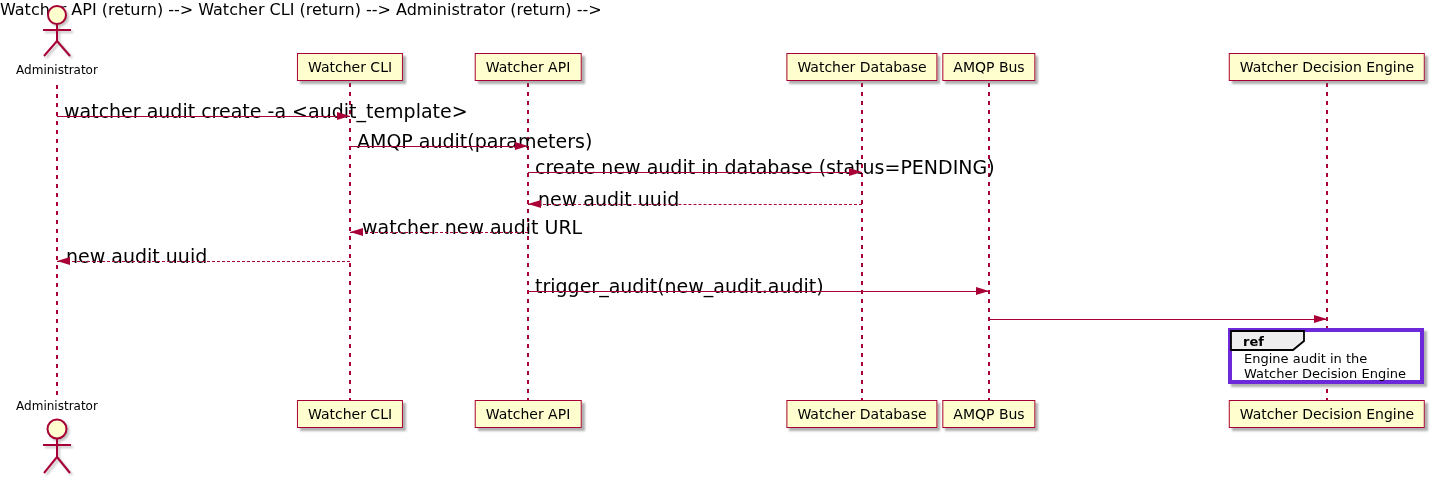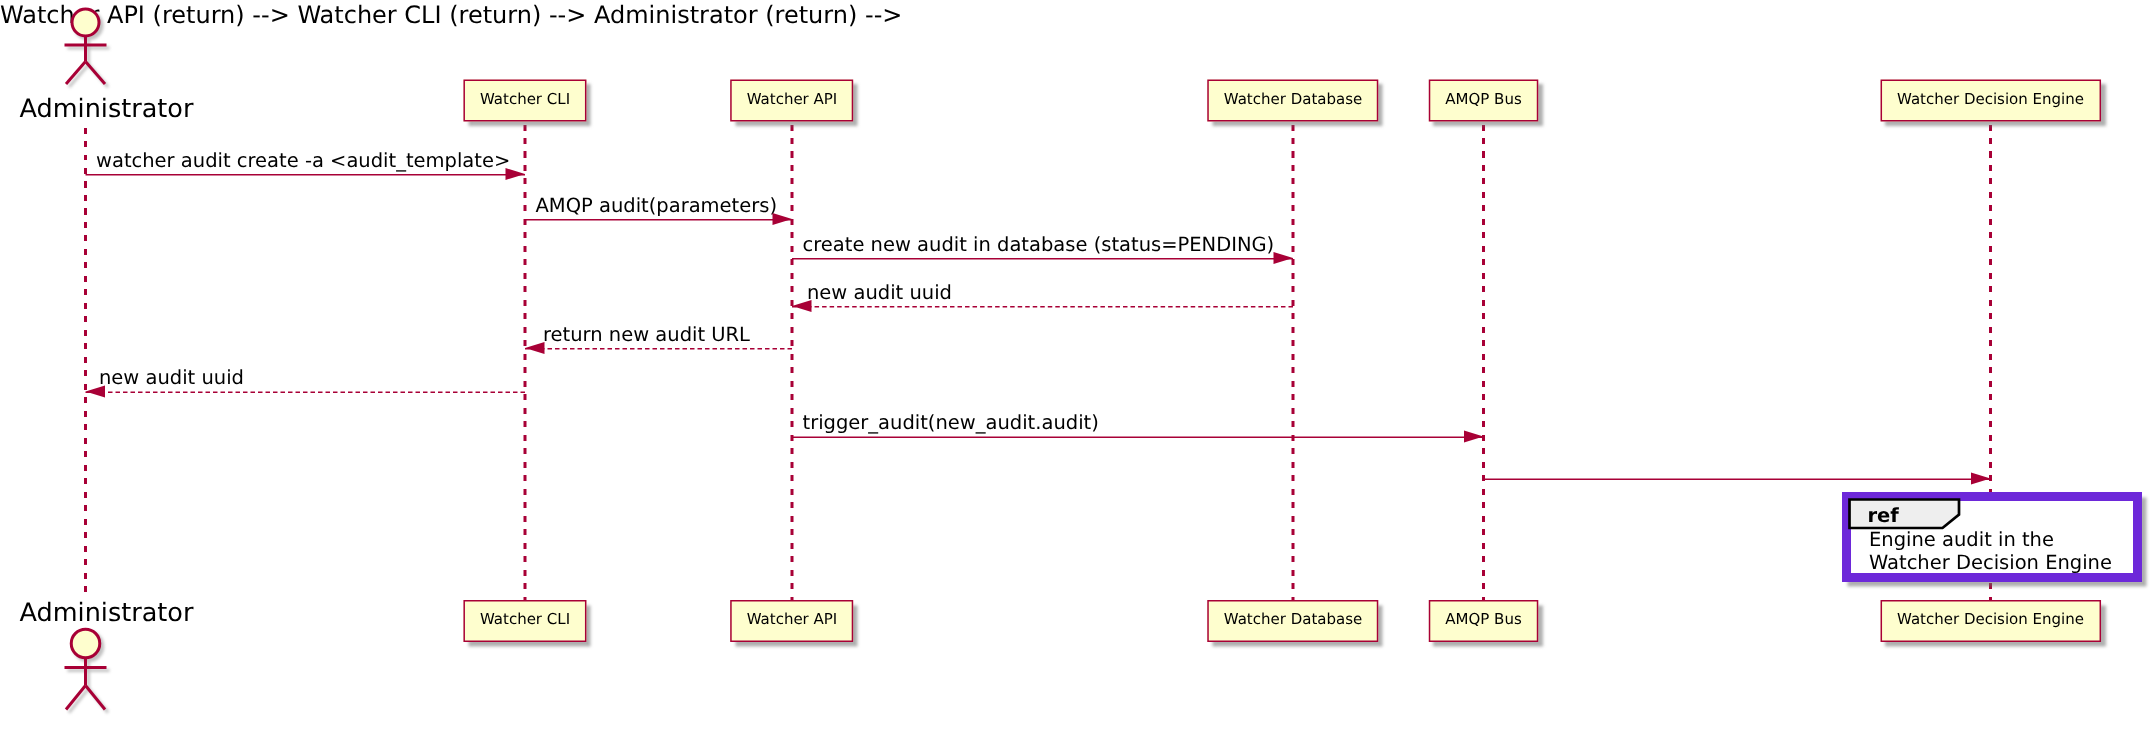--- a/index.html
+++ b/index.html
@@ -9,38 +9,38 @@
   }
   
   .lifeline{
     position:absolute;width:1.5px;
     background:repeating-linear-gradient(to bottom,#A80036 0 4px,transparent 4px 9px);
   }
   
   .pbox{
     position:absolute;transform:translateX(-50%);
     background:#FEFECE;border:1.6px solid #A80036;
-    padding:4px 10px;font-size:10px;white-space:nowrap;
+    padding:4px 10px;font-size:14px;white-space:nowrap;
     box-shadow:3px 3px 2px rgba(110,110,110,.55);
     line-height:18px;
   }
   
   .actor-svg{position:absolute;transform:translateX(-50%);filter:drop-shadow(2px 2px 1px rgba(120,120,120,.45));}
-  .actor-label{position:absolute;transform:translateX(-50%);font-size:17px;white-space:nowrap;margin-left:14px;}
+  .actor-label{position:absolute;transform:translateX(-50%);font-size:12px;white-space:nowrap;}
   
-  .msg-label{position:absolute;font-size:13px;white-space:nowrap;}
+  .msg-label{position:absolute;font-size:19px;white-space:nowrap;}
   .msg-line{position:absolute;height:0;border-top:1.5px solid #A80036;}
   .msg-line.dashed{border-top-style:dashed;}
   .arrow-r{position:absolute;width:0;height:0;
     border-top:4.5px solid transparent;border-bottom:4.5px solid transparent;border-left:13px solid #A80036;}
   .arrow-l{position:absolute;width:0;height:0;
     border-top:4.5px solid transparent;border-bottom:4.5px solid transparent;border-right:13px solid #A80036;}
   
   .ref-box{
-    position:absolute;background:#ffffff;border:6px solid #6d28d9;
+    position:absolute;background:#ffffff;border:4px solid #6d28d9;
     box-shadow:3px 3px 2px rgba(110,110,110,.55);
   }
   .ref-header{position:absolute;left:-2px;top:-2px;}
   .ref-header text{font-family:"DejaVu Sans","Liberation Sans",sans-serif;font-size:13px;font-weight:bold;fill:#000;}
   .ref-content{position:absolute;left:12px;top:19px;font-size:13px;line-height:15px;}
 </style>
 </head>
 <body>
 
 <div class="canvas">
@@ -85,21 +85,21 @@
   <div class="msg-label" style="left:535px;top:156px">create new audit in database (status=PENDING)</div>
   <div class="msg-line" style="left:528px;top:172px;width:334px"></div>
   <div class="arrow-r" style="left:849px;top:168px"></div>
 
    Watcher API (return) --&gt;
   <div class="msg-label" style="left:538px;top:188px">new audit uuid</div>
   <div class="msg-line dashed" style="left:528px;top:204px;width:334px"></div>
   <div class="arrow-l" style="left:528px;top:200px"></div>
 
    Watcher CLI (return) --&gt;
-  <div class="msg-label" style="left:362px;top:216px">return new audit URL</div>
+  <div class="msg-label" style="left:362px;top:216px">watcher new audit URL</div>
   <div class="msg-line dashed" style="left:350px;top:232px;width:178px"></div>
   <div class="arrow-l" style="left:350px;top:228px"></div>
 
    Administrator (return) --&gt;
   <div class="msg-label" style="left:66px;top:245px">new audit uuid</div>
   <div class="msg-line dashed" style="left:57px;top:261px;width:293px"></div>
   <div class="arrow-l" style="left:57px;top:257px"></div>
 
   
   <div class="msg-label" style="left:535px;top:275px">trigger_audit(new_audit.audit)</div>

